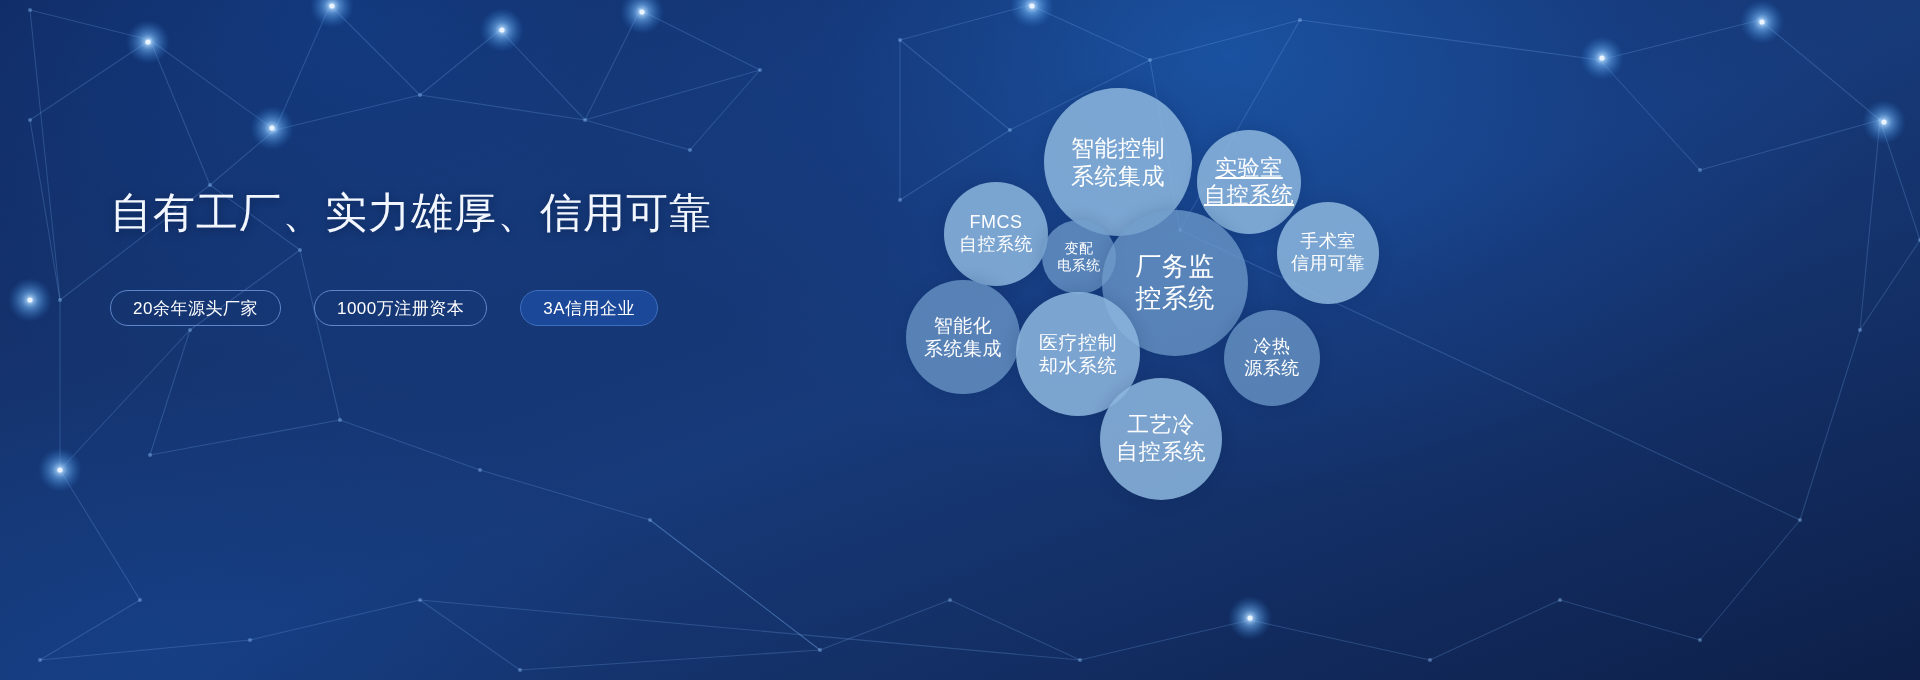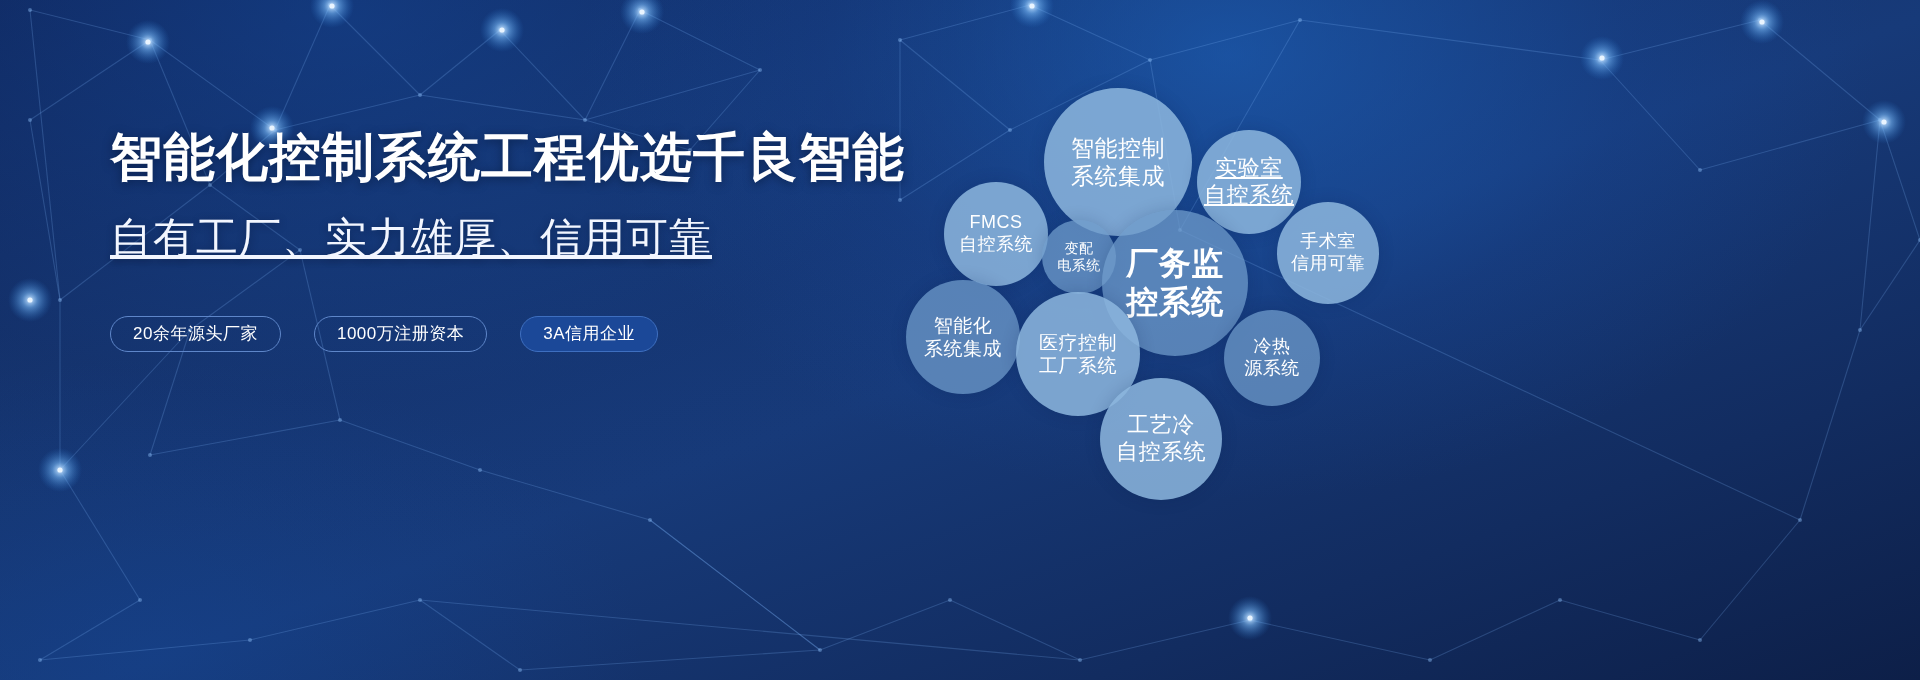--- a/index.html
+++ b/index.html
@@ -19,24 +19,23 @@
   #net { position:absolute; inset:0; width:1920px; height:680px; }
 
   
   .copy { position:absolute; left:110px; top:128px; width:820px; }
   .headline {
     font-size:52px; font-weight:bold; color:#ffffff; letter-spacing:1px;
     line-height:1.12; white-space:nowrap;
     text-shadow:0 2px 10px rgba(4,18,48,.55);
   }
   .subhead {
-    margin-top:27px; font-size:42px; color:#f2f6ff; letter-spacing:1px;
+    margin-top:60px; font-size:42px; color:#f2f6ff; letter-spacing:1px;
     line-height:1.2; white-space:nowrap; font-weight:400;
     text-shadow:0 2px 8px rgba(4,18,48,.45);
-    text-decoration:underline;
   }
   .badges { margin-top:52px; display:flex; gap:33px;align-items:center; }
   .badge {
     height:36px; padding:0 22px; border-radius:18px;
     display:flex; align-items:center; justify-content:center;
     font-size:17px; color:#ffffff; letter-spacing:.5px;
     border:1.6px solid #5e86c9; background:transparent; white-space:nowrap;
   }
   .badge.filled { background:#1b4898; border-color:#3e6fc0; }
 
@@ -196,21 +195,20 @@
       <circle cx="272" cy="128" r="2.6" fill="#eaf5ff"></circle>
       <circle cx="642" cy="12" r="22" fill="url(#gl)"></circle>
       <circle cx="642" cy="12" r="2.6" fill="#eaf5ff"></circle>
       <circle cx="1250" cy="618" r="22" fill="url(#gl)"></circle>
       <circle cx="1250" cy="618" r="2.6" fill="#eaf5ff"></circle>
       <circle cx="60" cy="470" r="22" fill="url(#gl)"></circle>
       <circle cx="60" cy="470" r="2.6" fill="#eaf5ff"></circle>
     </svg>
 
   <div class="copy">
-    <div class="headline">智能化控制系统工程优选千良智能</div>
     <div class="subhead">自有工厂、实力雄厚、信用可靠</div>
     <div class="badges">
         <div class="badge">20余年源头厂家</div>
         <div class="badge">1000万注册资本</div>
         <div class="badge filled">3A信用企业</div>
       </div>
   </div>
 
   <div id="bubbles">
       <div class="bubble b-lite" style="left: 152px; top: 48px; width: 148px; height: 148px; font-size: 23px;">
@@ -226,31 +224,31 @@
 自控系统</span>
       </div>
       <div class="bubble b-dim" style="left: 150px; top: 180px; width: 74px; height: 74px; font-size: 14px;">
         <span>变配
 电系统</span>
       </div>
       <div class="bubble b-lite" style="left: 385px; top: 162px; width: 102px; height: 102px; font-size: 18px;">
         <span>手术室
 信用可靠</span>
       </div>
-      <div class="bubble b-dim" style="left: 210px; top: 170px; width: 146px; height: 146px; font-size: 32px; font-weight: bold;">
+      <div class="bubble b-dim" style="left: 210px; top: 170px; width: 146px; height: 146px; font-size: 26px;">
         <span>厂务监
 控系统</span>
       </div>
       <div class="bubble b-dim" style="left: 14px; top: 240px; width: 114px; height: 114px; font-size: 19px;">
         <span>智能化
 系统集成</span>
       </div>
       <div class="bubble b-lite" style="left: 124px; top: 252px; width: 124px; height: 124px; font-size: 19px;">
         <span>医疗控制
-工厂系统</span>
+却水系统</span>
       </div>
       <div class="bubble b-dim" style="left: 332px; top: 270px; width: 96px; height: 96px; font-size: 18px; font-family: Liberation Serif, serif;">
         <span>冷热
 源系统</span>
       </div>
       <div class="bubble b-lite" style="left: 208px; top: 338px; width: 122px; height: 122px; font-size: 22px;">
         <span>工艺冷
 自控系统</span>
       </div>
     </div>

